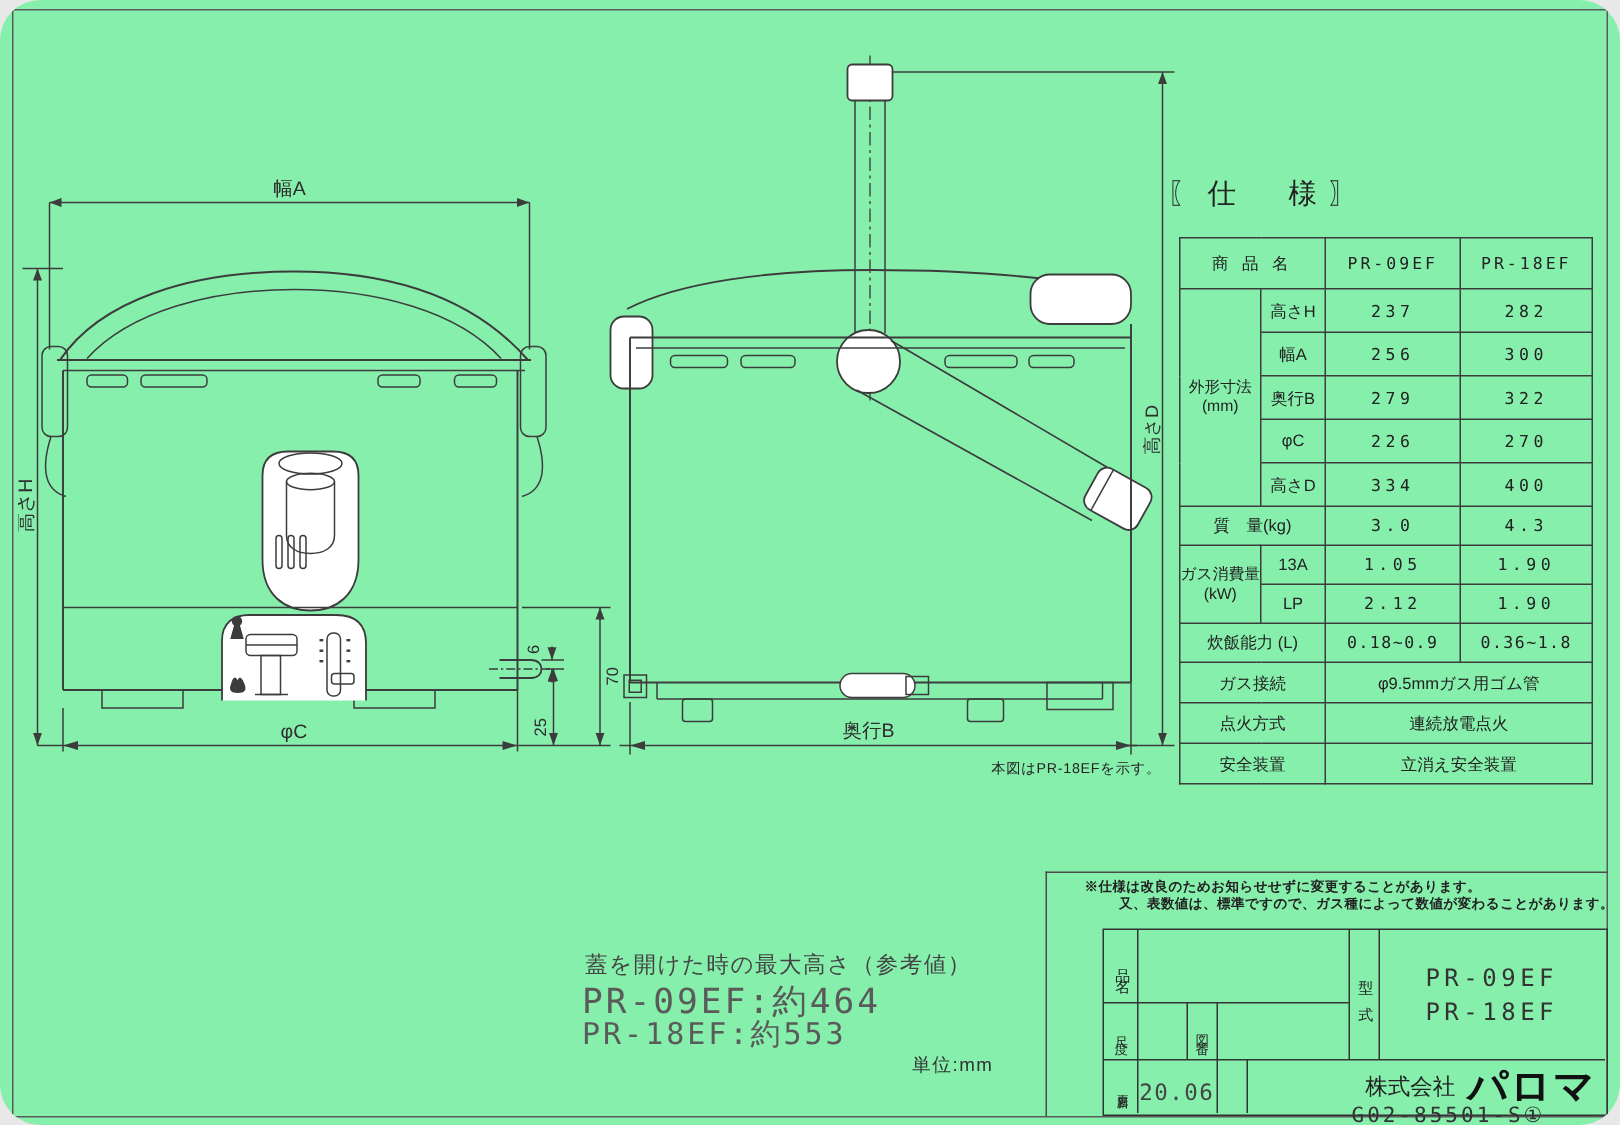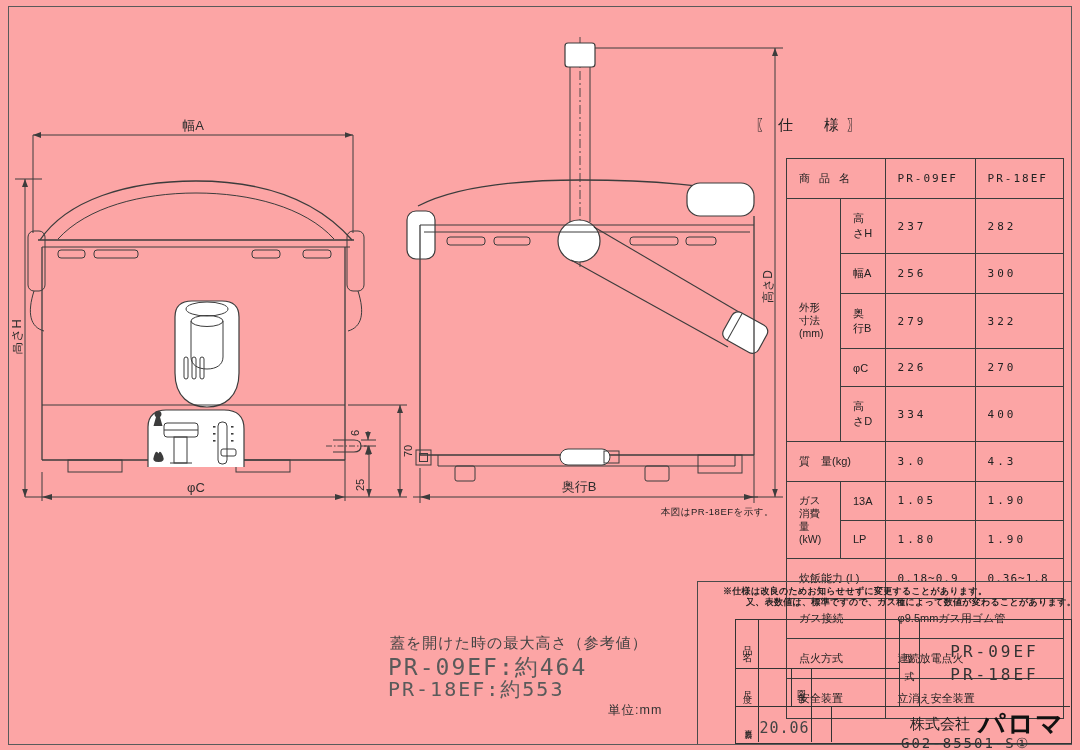--- a/index.html
+++ b/index.html
@@ -1,34 +1,35 @@
 <!DOCTYPE html>
 <html><head>
 <meta charset="utf-8">
 <style>
   html,body { margin:0; padding:0; background:#e8e8e8; }
   .page {
-    position:relative; width:1080px; height:750px; background:#fca5a5;
+    position:relative; width:1080px; height:750px; background:#86efac;
     overflow:hidden; font-family:"Liberation Sans", sans-serif; color:#2e2e2e;
     margin:0 auto;
+    border-radius:27px;
   }
   .frame { position:absolute; left:8px; top:6px; width:1062px; height:737px;
            border:1px solid #5a5a5a; }
   .hline { position:absolute; background:#4a4a4a; height:1px; }
   .vline { position:absolute; background:#4a4a4a; width:1px; }
 
   svg text { font-family:"Liberation Sans", sans-serif; fill:#2e2e2e; stroke:none; }
 
   
-  .spec-heading { position:absolute; left:755px; top:116px; font-size:15px;
+  .spec-heading { position:absolute; left:778px; top:116px; font-size:19px;
                   letter-spacing:8px; color:#222; }
   .spec-table { position:absolute; left:786px; top:158px; border-collapse:collapse;
                 table-layout:fixed; }
-  .spec-table td { border:1px solid #3c3c3c; vertical-align:middle;
-                   padding:12px; font-size:11px; color:#222; overflow:hidden;margin-left:10px; }
+  .spec-table td { border:1px solid #3c3c3c; text-align:center; vertical-align:middle;
+                   padding:0; font-size:11px; color:#222; overflow:hidden;margin-left:10px; }
   .spec-table .grp { white-space:pre-line; font-size:10.5px; line-height:13px; }
   .num { font-family:"DejaVu Sans Mono", monospace; font-size:12.5px; letter-spacing:3px; }
   .num-s { font-family:"DejaVu Sans Mono", monospace; font-size:12px; letter-spacing:1px; }
   .model-h { font-family:"DejaVu Sans Mono", monospace; font-size:13px; letter-spacing:2px; }
 
   
   .sv-caption { position:absolute; left:656px; top:506px; width:118px; font-size:9.5px;
                 text-align:right; color:#222; letter-spacing:0.5px; }
   .maxh-title { position:absolute; left:390px; top:634px; font-size:15px; color:#444;
                 letter-spacing:1px; }
@@ -309,21 +310,21 @@
     </tr>
     <tr style="height:26px">
       <td rowspan="2" class="grp">ガス消費量
 (kW)</td>
       <td>13A</td>
       <td class="num">1.05</td>
       <td class="num">1.90</td>
     </tr>
     <tr style="height:26px">
       <td>LP</td>
-      <td class="num">1.80</td>
+      <td class="num">2.12</td>
       <td class="num">1.90</td>
     </tr>
     <tr style="height:26px">
       <td colspan="2">炊飯能力 (L)</td>
       <td class="num-s">0.18~0.9</td>
       <td class="num-s">0.36~1.8</td>
     </tr>
     <tr style="height:27px">
       <td colspan="2">ガス接続</td>
       <td colspan="2">φ9.5mmガス用ゴム管</td>

